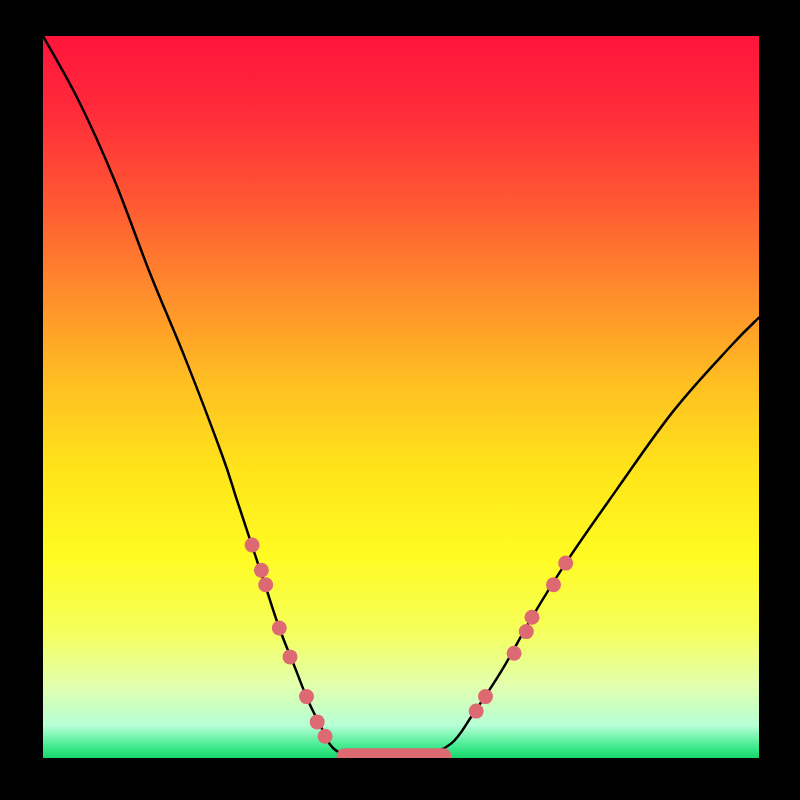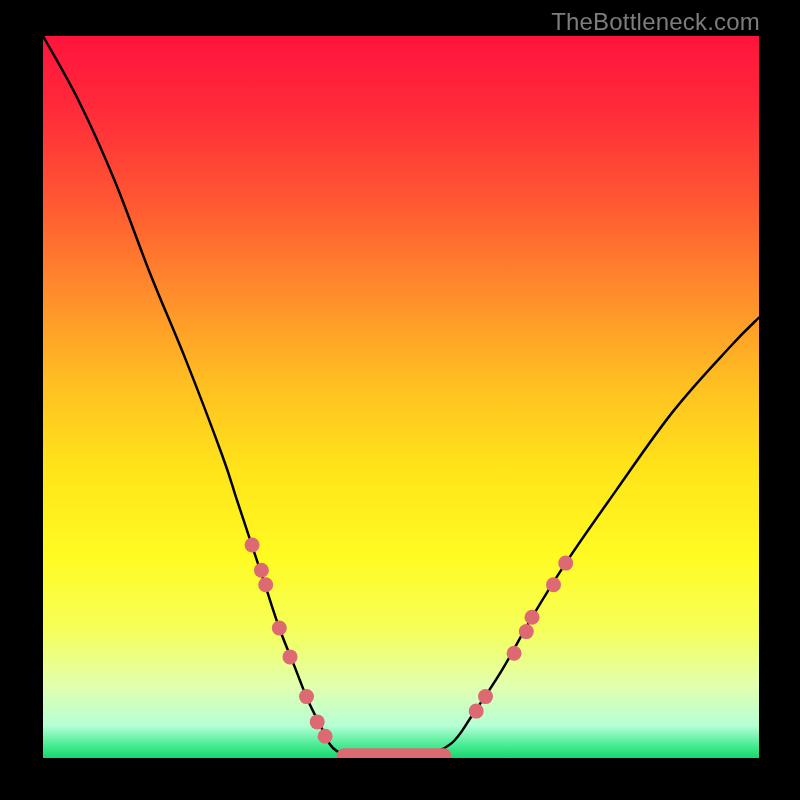--- a/index.html
+++ b/index.html
@@ -50,21 +50,20 @@
   }
   .bar {
     fill: #dd6973;
   }
 </style>
 </head>
 <body>
 
 <div class="stage">
 
-  <div class="watermark">TheBottleneck.com</div>
 
   <div class="plot-area">
     <svg class="gradient" width="716" height="722" viewBox="0 0 716 722">
       <defs>
         <linearGradient id="bg" x1="0" y1="0" x2="0" y2="1">
         <stop offset="0%" stop-color="#ff143c"></stop>
             <stop offset="10%" stop-color="#ff2a3a"></stop>
             <stop offset="22%" stop-color="#ff5433"></stop>
             <stop offset="35%" stop-color="#ff8a2c"></stop>
             <stop offset="48%" stop-color="#ffbf22"></stop>

